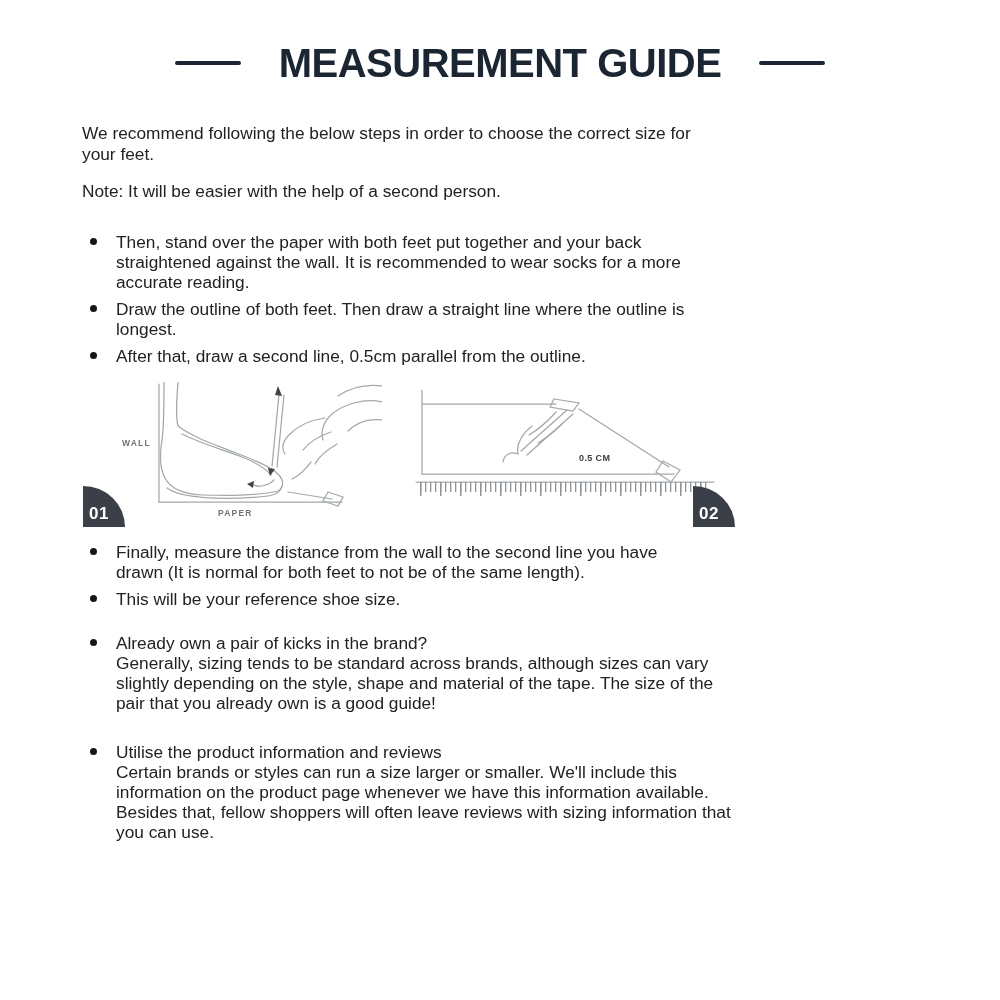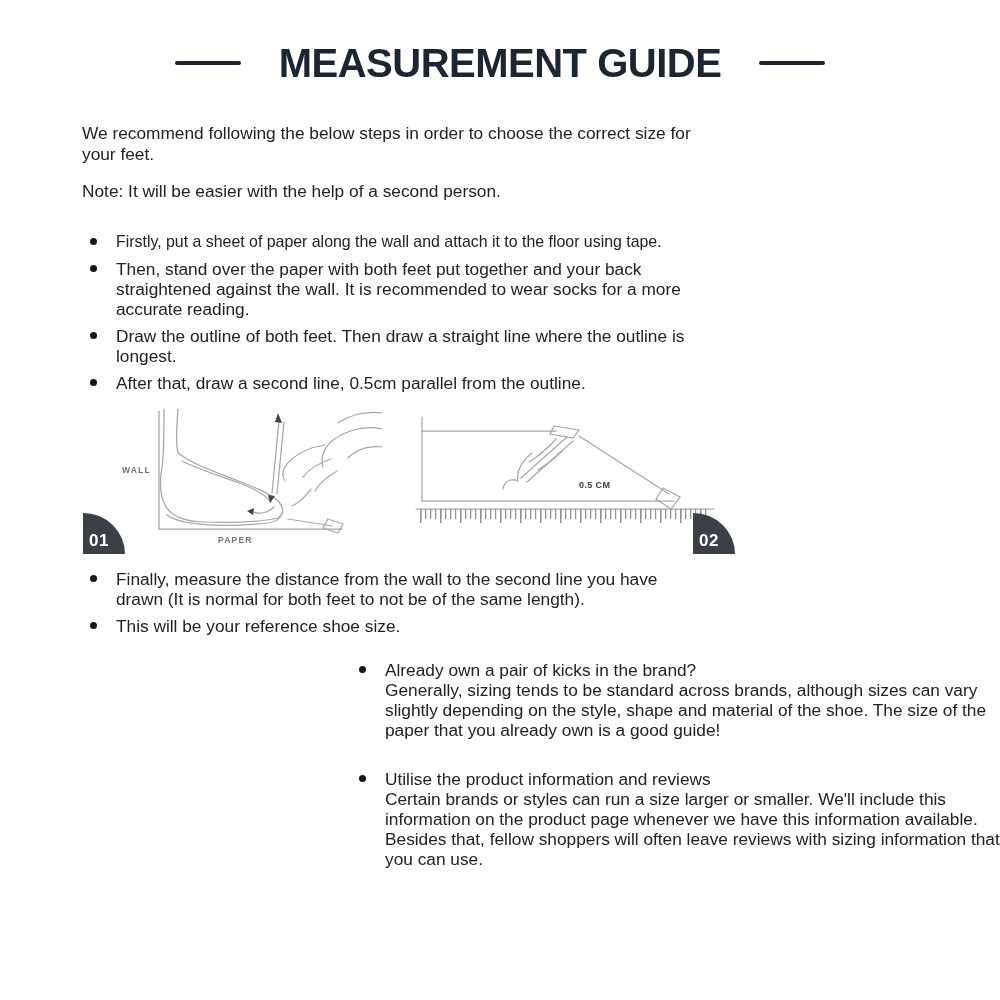--- a/index.html
+++ b/index.html
@@ -20,21 +20,21 @@
   }
   
   .content{padding-left:82px;}
   .p-intro{margin:37px 0 0;max-width:612px;font-size:17.3px;line-height:21px;}
   .p-note{margin:16px 0 0;max-width:640px;font-size:17.3px;line-height:21px;}
   ul.blist{list-style:none;margin:0;padding:0 0 0 8px;}
   ul.steps{margin-top:30px;}
   ul.results{margin-top:12px;}
   ul.tips{margin-top:24px;}
   .blist li{display:flex;margin:0 0 7px;font-size:17.3px;line-height:20px;}
-  .tips li{margin-bottom:29px;justify-content:flex-end;}
+  .tips li{margin-bottom:29px;}
   .blist .dot{flex:0 0 7px;width:7px;height:7px;border-radius:50%;background:#161616;margin:6px 19px 0 0;}
   .steps .txt{max-width:600px;}
   .results .txt{max-width:585px;}
   .tips .txt{max-width:615px;}
   li.small .txt{font-size:15.9px;}
   .p-sizing{margin:20px 0 0;max-width:656px;font-size:17.3px;line-height:19.7px;}
   
   .figs{position:relative;margin-top:16px;height:148px;width:690px;}
   .figs figure{margin:0;padding:0;position:absolute;top:0;}
   .fig1{left:0;width:300px;height:148px;}
@@ -64,24 +64,20 @@
     <h1>MEASUREMENT GUIDE</h1>
     <span class="rule"></span>
   </header>
 
   <main class="content">
 
     <p class="p-intro">We recommend following the below steps in order to choose the correct size for your feet.</p>
     <p class="p-note">Note: It will be easier with the help of a second person.</p>
 
     <ul class="blist steps">
-      <li class="small">
-        <span class="dot"></span>
-        <span class="txt">Firstly, put a sheet of paper along the wall and attach it to the floor using tape.</span>
-      </li>
       <li>
         <span class="dot"></span>
         <span class="txt">Then, stand over the paper with both feet put together and your back straightened against the wall. It is recommended to wear socks for a more accurate reading.</span>
       </li>
       <li>
         <span class="dot"></span>
         <span class="txt">Draw the outline of both feet. Then draw a straight line where the outline is longest.</span>
       </li>
       <li>
         <span class="dot"></span>
@@ -166,21 +162,21 @@
         <span class="txt">This will be your reference shoe size.</span>
       </li>
     </ul>
 
 
     <ul class="blist tips">
       <li>
         <span class="dot"></span>
         <span class="txt">
           <div>Already own a pair of kicks in the brand?</div>
-          <div>Generally, sizing tends to be standard across brands, although sizes can vary slightly depending on the style, shape and material of the shoe. The size of the paper that you already own is a good guide!</div>
+          <div>Generally, sizing tends to be standard across brands, although sizes can vary slightly depending on the style, shape and material of the tape. The size of the pair that you already own is a good guide!</div>
         </span>
       </li>
       <li>
         <span class="dot"></span>
         <span class="txt">
           <div>Utilise the product information and reviews</div>
           <div>Certain brands or styles can run a size larger or smaller. We'll include this information on the product page whenever we have this information available. Besides that, fellow shoppers will often leave reviews with sizing information that you can use.</div>
         </span>
       </li>
     </ul>

